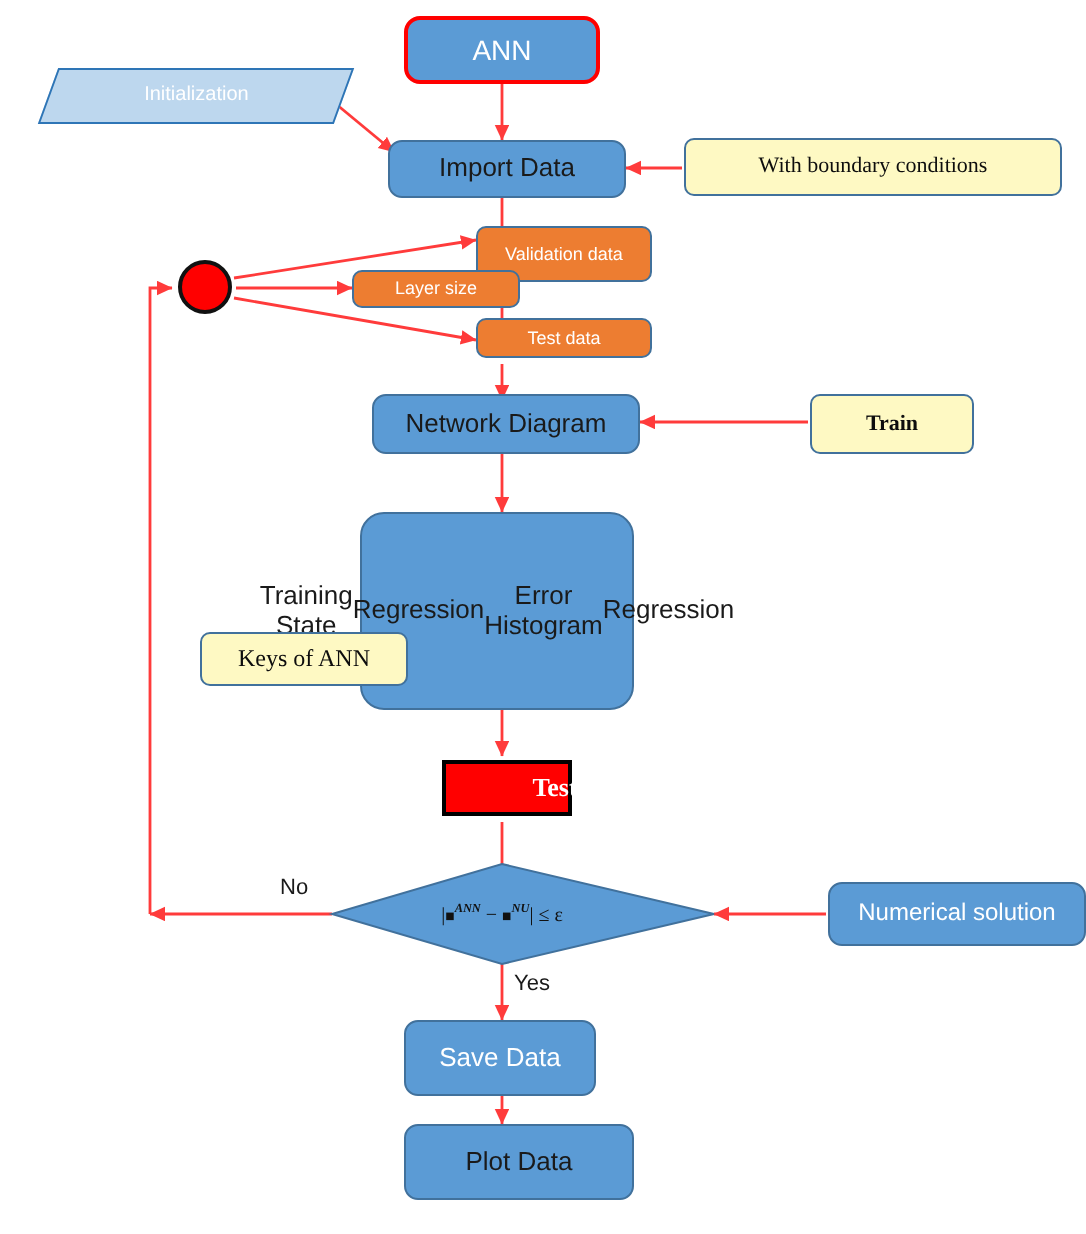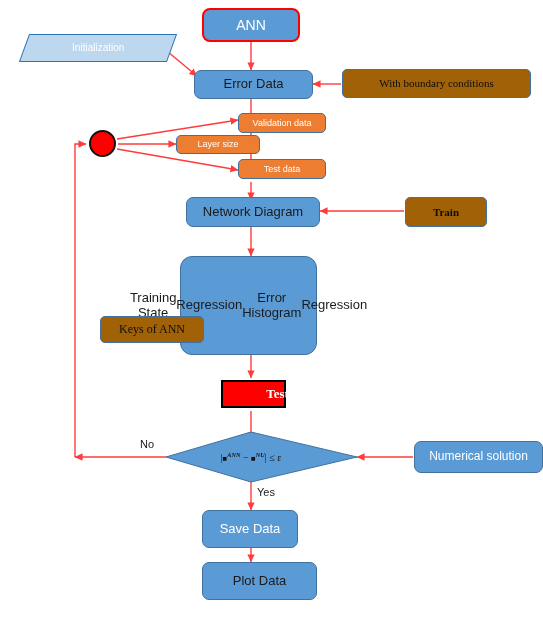--- a/index.html
+++ b/index.html
@@ -41,21 +41,21 @@
   }
   .blue-dark-text { color: #1A1A1A; }
   .orange {
     background: #ED7D31;
     border: 1px solid #41719C;
     border-radius: 5px;
     color: #ffffff;
     font-size: 9px;
   }
   .orange-serif {
-    background: #a16207;
+    background: #fef9c3;
     border: 1px solid #41719C;
     border-radius: 5px;
     color: #0d0d0d;
     font-family: "Liberation Serif", serif;
     align-items: center;
   }
   .ann-box {
     background: #5B9BD5;
     border: 2px solid #FF0000;
     border-radius: 8px;
@@ -149,28 +149,28 @@
 
   <div class="node ann-box" style="left:202px; top:8px; width:98px; height:34px; font-size:14px;">
     <span>ANN</span>
   </div>
 
   <div class="node paralellogram" style="left:24px; top:34px; width:148px; height:28px; font-size:10px;">
     <span>Initialization</span>
   </div>
 
   <div class="node blue blue-dark-text" style="left:194px; top:70px; width:119px; height:29px; font-size:13px;">
-    <span>Error Data</span>
+    <span>Import Data</span>
   </div>
 
   <div class="node orange-serif" style="left:342px; top:69px; width:189px; height:29px; font-size:11px;">
     <span>With boundary conditions</span>
   </div>
 
-  <div class="node orange" style="left:238px; top:113px; width:88px; height:20px;">
+  <div class="node orange" style="left:238px; top:113px; width:88px; height:28px;">
     <span>Validation data</span>
   </div>
 
   <div class="node orange" style="left:176px; top:135px; width:84px; height:19px;">
     <span>Layer size</span>
   </div>
 
   <div class="node orange" style="left:238px; top:159px; width:88px; height:20px;">
     <span>Test data</span>
   </div>

